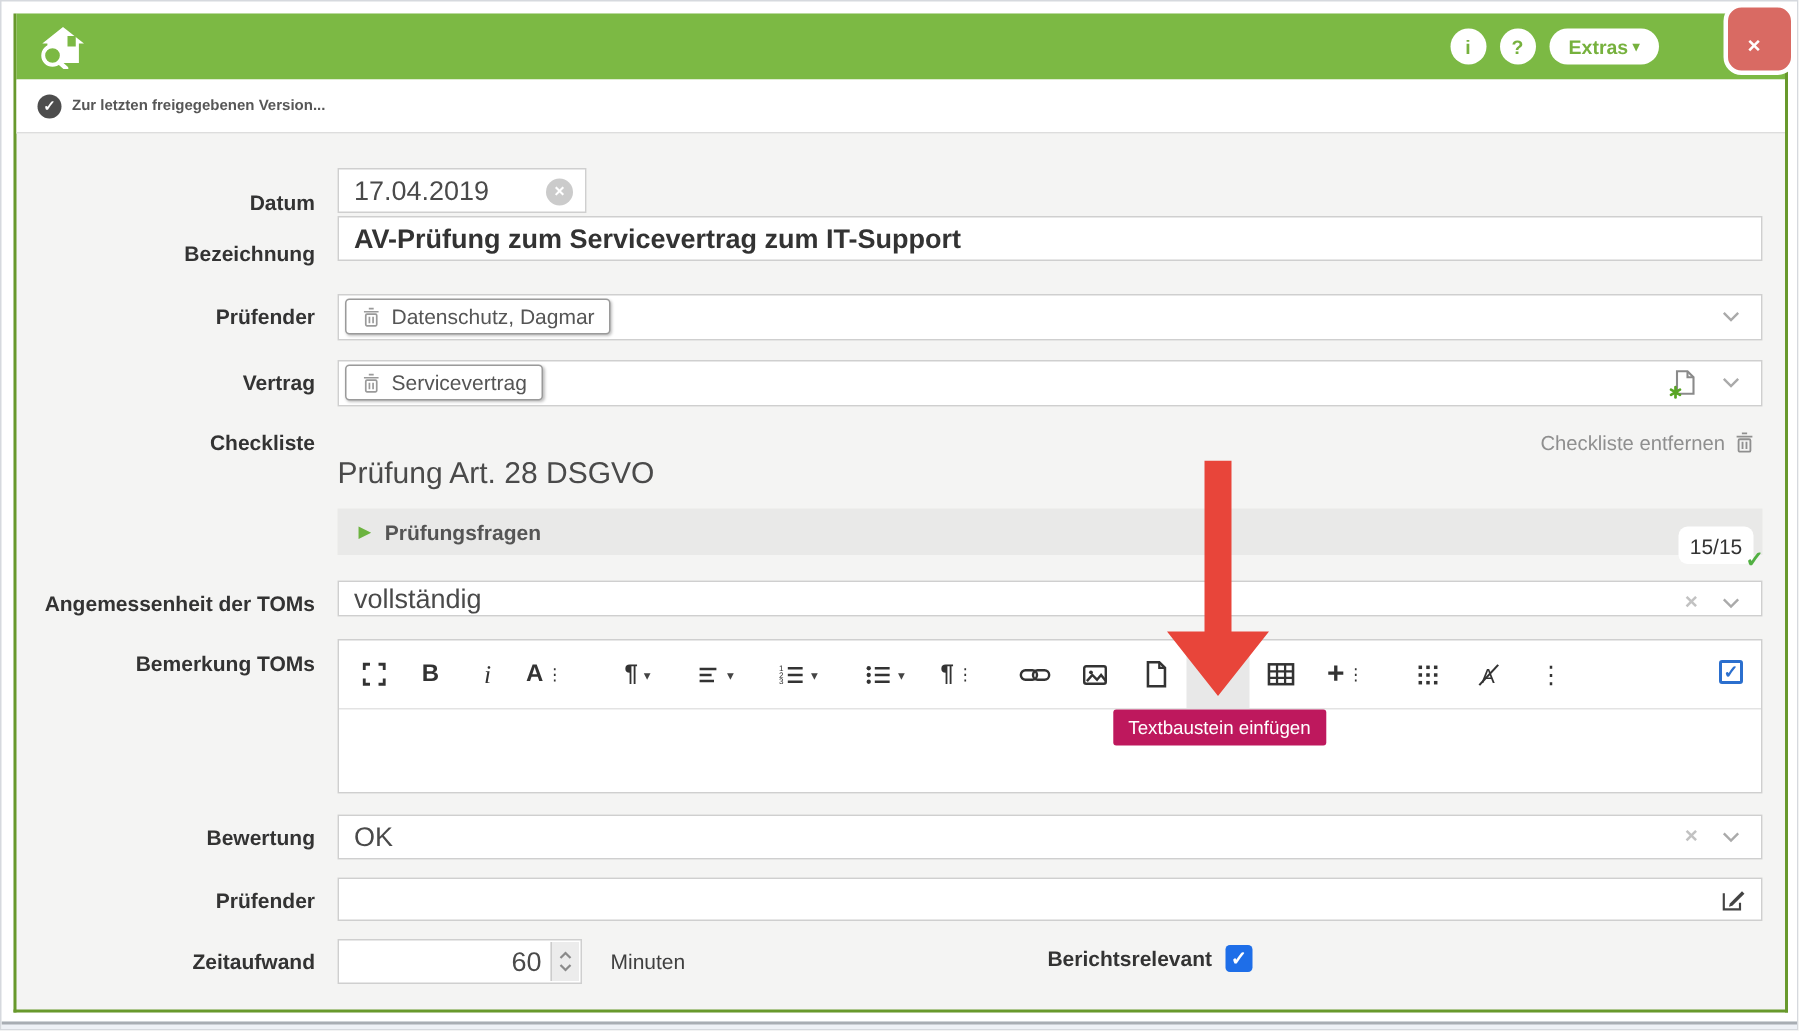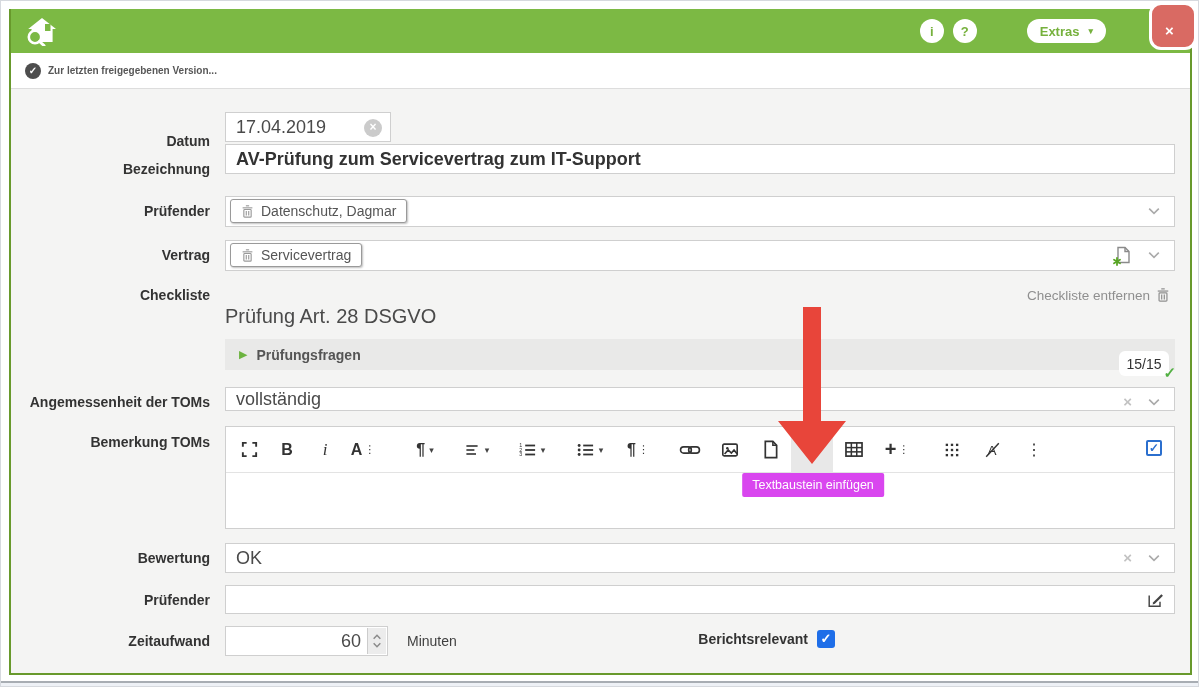--- a/index.html
+++ b/index.html
@@ -18,21 +18,21 @@
   .hdr { position:absolute; left:0; top:0; width:100%; height:44px; background:#7cb944;
          display:flex; align-items:center; padding:0 14px; }
   .hdr-icon { width:34px; height:30px; margin-right:10px; flex:none; }
   .hdr-title { color:#fff; font-weight:bold; font-size:15px; letter-spacing:.2px; }
   .hdr-right { margin-left:auto; display:flex; align-items:center; gap:9px; padding-right:70px; }
   .round-btn { width:24px; height:24px; border-radius:50%; background:#fff; color:#76b13d;
                font-weight:bold; font-size:13px; display:flex; align-items:center;
                justify-content:center; cursor:pointer; }
   .extras-btn { height:24px; border-radius:12px; background:#fff; color:#76b13d;
                 font-weight:bold; font-size:13px; display:flex; align-items:center;
-                gap:9px; padding:0 13px; cursor:pointer;margin-left:41px; }
+                gap:3px; padding:0 13px; cursor:pointer; }
   .extras-caret { font-size:9px; }
 
   
   .close-btn { position:absolute; top:-7px; right:-7px; width:48px; height:48px;
                background:#d96a63; border:3px solid #fff; border-radius:12px;
                color:#fff; font-weight:bold; font-size:15px; display:flex;
                align-items:flex-end; justify-content:flex-start;
                padding:0 0 8px 13px; cursor:pointer; z-index:50; }
 
   
@@ -99,21 +99,21 @@
   .plus-btn { background:#e8e8e8; }
   .plus-glyph { color:#5aa428; font-size:22px; font-weight:bold; }
   .editor-checkbox { position:absolute; right:12px; top:13px; width:16px; height:16px;
                      border:2px solid #2b6fce; border-radius:2px; background:#fff;
                      color:#2b6fce; font-size:12px; font-weight:bold; line-height:12px;
                      text-align:center; cursor:pointer; }
   .editor-body { height:56px; }
 
   
   .tooltip { position:absolute; left:802px; top:464px; transform:translateX(-50%);
-             background:#d946ef; color:#fff; font-size:12.5px; padding:5px 10px;
+             background:#be185d; color:#fff; font-size:12.5px; padding:5px 10px;
              border-radius:2px; white-space:nowrap; z-index:30; }
   .big-arrow { position:absolute; left:766px; top:298px; z-index:40; pointer-events:none; }
 
   
   .spin { position:absolute; right:1px; top:1px; bottom:1px; width:19px; background:#ececec;
           border-left:1px solid #ccc; display:flex; flex-direction:column;
           align-items:center; justify-content:center; gap:2px; cursor:pointer; }
 
   .unit-label { position:absolute; left:396px; font-size:14px; color:#3f3f3f; }
   .brel-label { position:absolute; left:597px; width:200px; text-align:right;
@@ -147,21 +147,21 @@
           <span class="extras-caret">▾</span>
         </span>
       </span>
     </div>
 
     <div class="verbar">
       <span class="ver-icon">✓</span>
       <span class="ver-link">Zur letzten freigegebenen Version...</span>
     </div>
 
-    <div class="flabel" style="top:124px">Datum</div>
+    <div class="flabel" style="top:118px">Datum</div>
     <div class="field" style="top:103px; height:30px; width:166px;">
       <input class="txt" value="17.04.2019" style="">
       <span class="clear-circle">×</span>
     </div>
 
     <div class="flabel" style="top:152px">Bezeichnung</div>
     <div class="field" style="top:135px; height:30px;">
       <input class="txt bold" value="AV-Prüfung zum Servicevertrag zum IT-Support" style="">
     </div>
 

